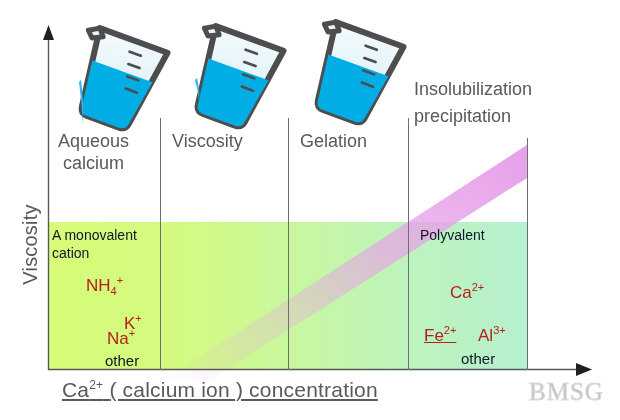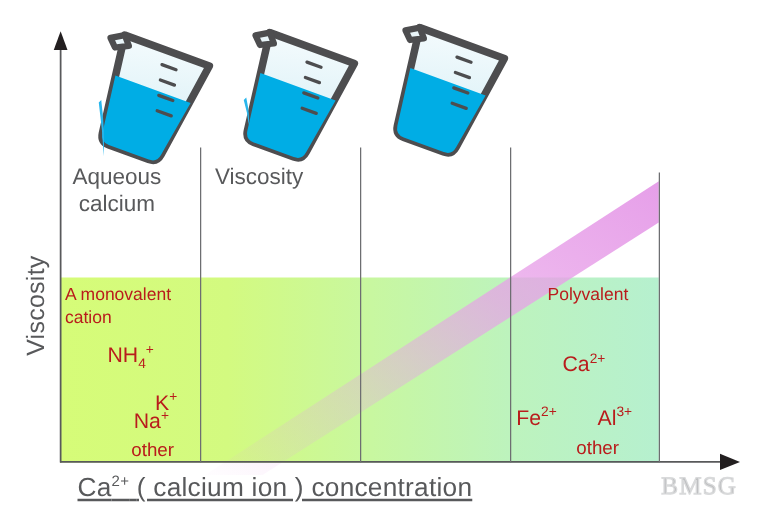--- a/index.html
+++ b/index.html
@@ -9,32 +9,32 @@
   .axis-label{position:absolute;color:#58595b;font-size:20px;letter-spacing:.2px;white-space:nowrap;}
   #y-axis-label{left:-30px;top:233px;width:120px;text-align:center;
     transform:rotate(-90deg);transform-origin:50% 50%;}
   #x-axis-label{left:62px;top:378px;font-size:21px;text-decoration:underline;}
   #x-axis-label .sup{font-size:12px;vertical-align:super;}
 
   .stage-label{position:absolute;color:#58595b;font-size:18px;line-height:22px;white-space:nowrap;}
 
   .divider{position:absolute;width:1px;background:#6d6e71;}
 
-  .zone-text{position:absolute;color:#b91c1c;font-size:14px;line-height:18px;white-space:nowrap;}
+  .zone-text{position:absolute;color:#0f172a;font-size:14px;line-height:18px;white-space:nowrap;}
   .ion{position:absolute;color:#b91c1c;font-size:17px;white-space:nowrap;}
   .ion .sup{font-size:11px;vertical-align:super;}
   .sub{font-size:11px;vertical-align:sub;}
 
   #greenband{position:absolute;left:48px;top:222px;width:479px;height:148px;
     background:linear-gradient(90deg,#d6fc78 0%,#d3fa80 28%,#c8f7a0 52%,#bdf3bd 75%,#b6f0cf 100%);}
 
   #pinkband{position:absolute;left:150px;top:130px;width:390px;height:250px;overflow:hidden;}
   #pinkband svg{display:block;}
 
-  #bmsg{position:absolute;left:529px;top:378px;font-size:20px;color:#bfc0c2;
+  #bmsg{position:absolute;left:529px;top:378px;font-size:25px;color:#bfc0c2;
     letter-spacing:1px;font-family:"Liberation Serif",serif;
     -webkit-text-stroke:1px #d9dadb;}
 
   .beaker{position:absolute;}
 </style>
 </head>
 <body>
 
 <div id="stage">
 
@@ -138,50 +138,57 @@
 
   <div class="stage-label" style="left:58px;top:130px;text-align:center;">
     <div>Aqueous</div>
     <div>calcium</div>
   </div>
 
   <div class="stage-label" style="left:172px;top:130px;">
     <div>Viscosity</div>
   </div>
 
-
+  <div class="stage-label" style="left:300px;top:130px;">
+    <div>Gelation</div>
+  </div>
+
+  <div class="stage-label" style="left:414px;top:76px;line-height:27px;">
+    <div>Insolubilization</div>
+    <div>precipitation</div>
+  </div>
 
   <div class="zone-text" style="left:52px;top:226px;">
     <div>A monovalent</div>
     <div>cation</div>
   </div>
 
   <div class="ion" style="left:86px;top:274px;">
     <span>NH</span><span class="sub">4</span><span class="sup">+</span>
   </div>
 
   <div class="ion" style="left:124px;top:312px;">
     <span>K</span><span class="sup">+</span>
   </div>
 
   <div class="ion" style="left:66px;top:327px;margin-left:41px;">
     <span>Na</span><span class="sup">+</span>
   </div>
 
   <div class="zone-text" style="left:105px;top:352px;font-size:15px;">other</div>
 
-  <div class="zone-text" style="left:420px;top:226px;margin-left:18px;">
+  <div class="zone-text" style="left:420px;top:226px;">
     <div>Polyvalent</div>
   </div>
 
   <div class="ion" style="left:450px;top:281px;">
     <span>Ca</span><span class="sup">2+</span>
   </div>
 
-  <div class="ion" style="left:413px;top:324px;">
+  <div class="ion" style="left:424px;top:324px;text-decoration:underline;">
     <span>Fe</span><span class="sup">2+</span>
   </div>
 
   <div class="ion" style="left:478px;top:324px;">
     <span>Al</span><span class="sup">3+</span>
   </div>
 
   <div class="zone-text" style="left:461px;top:350px;font-size:15px;">other</div>
 
   <div class="axis-label" id="y-axis-label">Viscosity</div>

